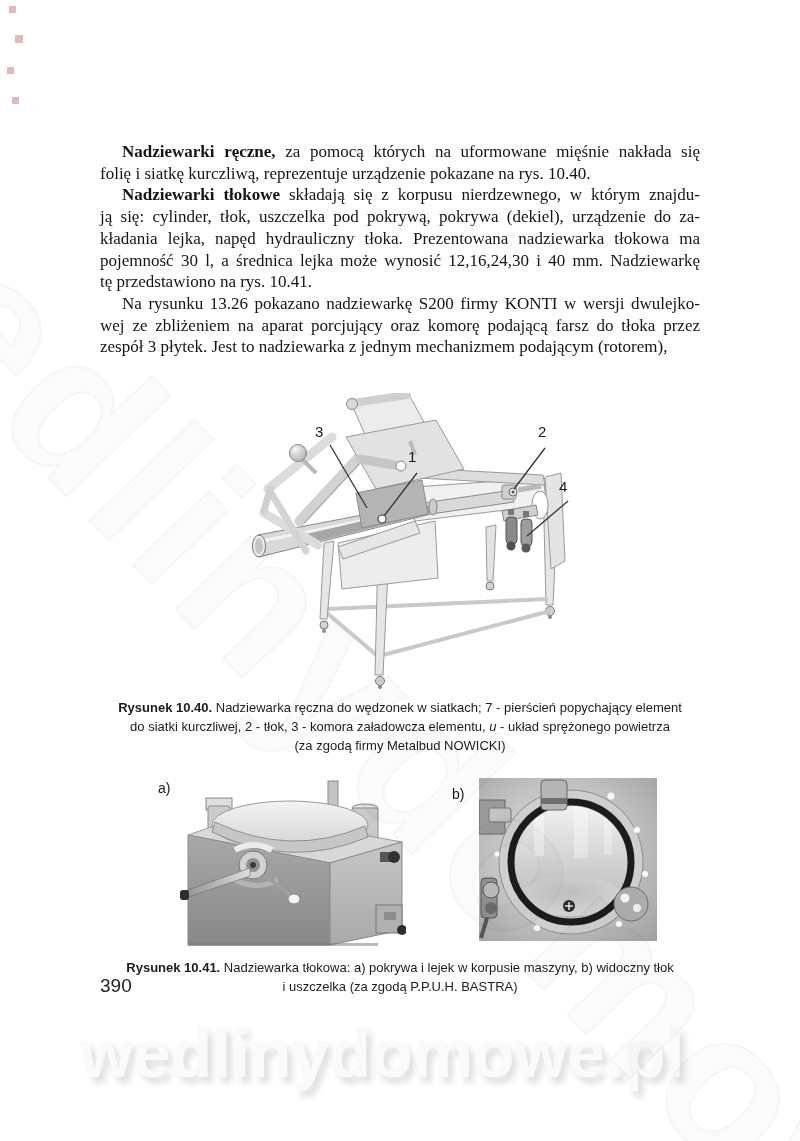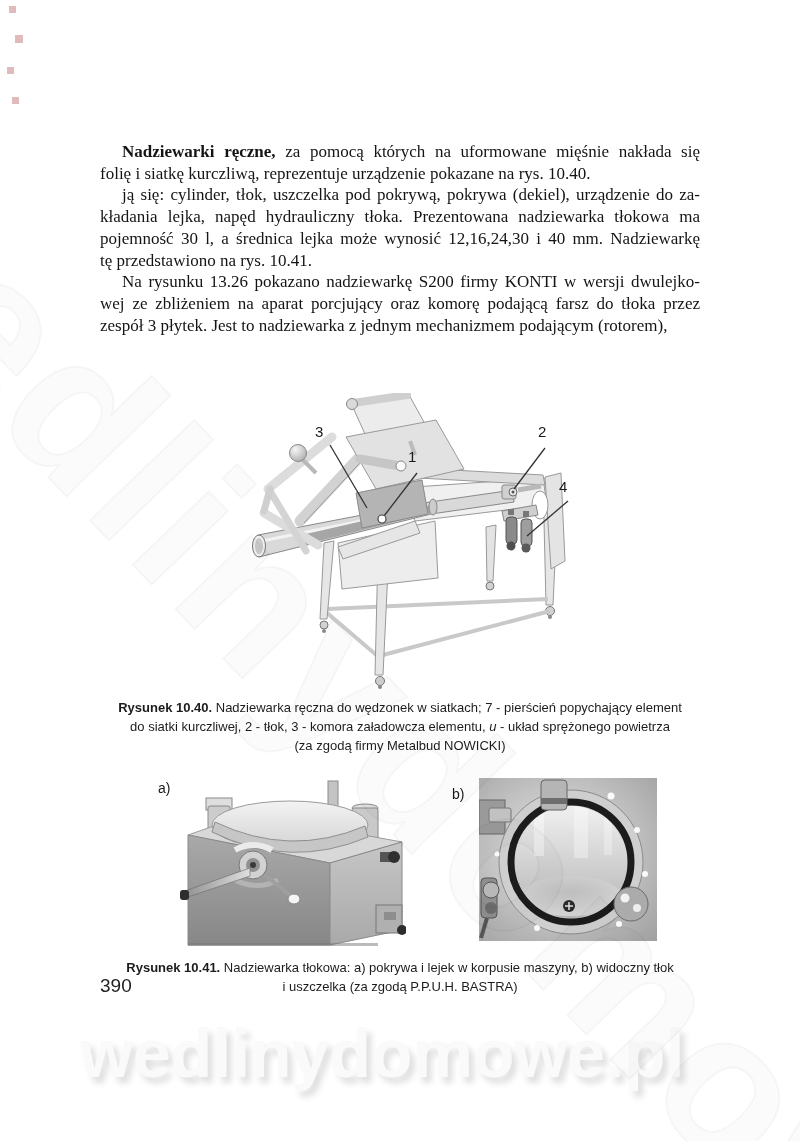--- a/index.html
+++ b/index.html
@@ -48,20 +48,21 @@
   <span class="red-mark" style="left:15px;top:35px;width:8px;height:8px;"></span>
   <span class="red-mark" style="left:7px;top:67px;width:7px;height:7px;"></span>
   <span class="red-mark" style="left:12px;top:97px;width:7px;height:7px;"></span>
 
   <div class="body-text">
     <div class="para">
         <div class="line just"><span class="b">Nadziewarki ręczne,</span><span> za pomocą których na uformowane mięśnie nakłada się</span></div>
         <div class="line"><span>folię i siatkę kurczliwą, reprezentuje urządzenie pokazane na rys. 10.40.</span></div>
       </div>
     <div class="para">
+        <div class="line just"><span class="b">Nadziewarki tłokowe</span><span> składają się z korpusu nierdzewnego, w którym znajdu-</span></div>
         <div class="line just"><span>ją się: cylinder, tłok, uszczelka pod pokrywą, pokrywa (dekiel), urządzenie do za-</span></div>
         <div class="line just"><span>kładania lejka, napęd hydrauliczny tłoka. Prezentowana nadziewarka tłokowa ma</span></div>
         <div class="line just"><span>pojemność 30 l, a średnica lejka może wynosić 12,16,24,30 i 40 mm. Nadziewarkę</span></div>
         <div class="line"><span>tę przedstawiono na rys. 10.41.</span></div>
       </div>
     <div class="para">
       </div>
     <div class="para">
         <div class="line just"><span>Na rysunku 13.26 pokazano nadziewarkę S200 firmy KONTI w wersji dwulejko-</span></div>
         <div class="line just"><span>wej ze zbliżeniem na aparat porcjujący oraz komorę podającą farsz do tłoka przez</span></div>

